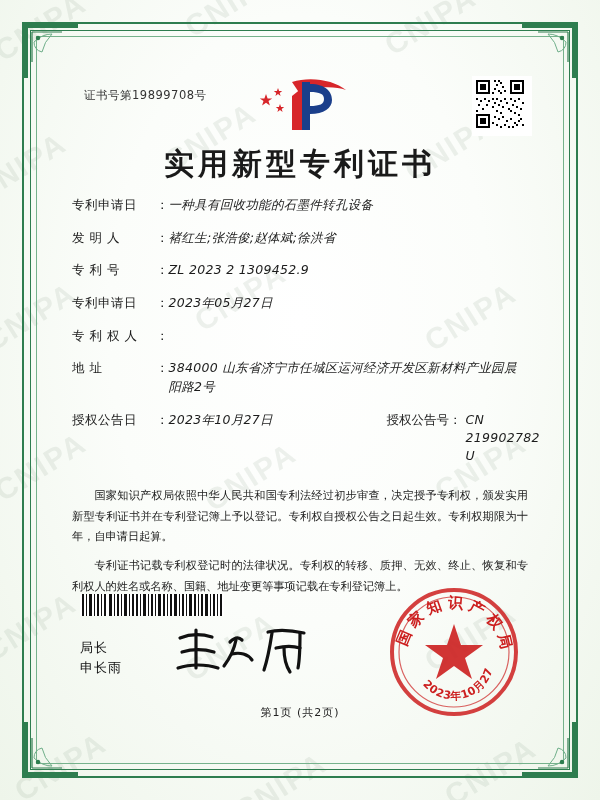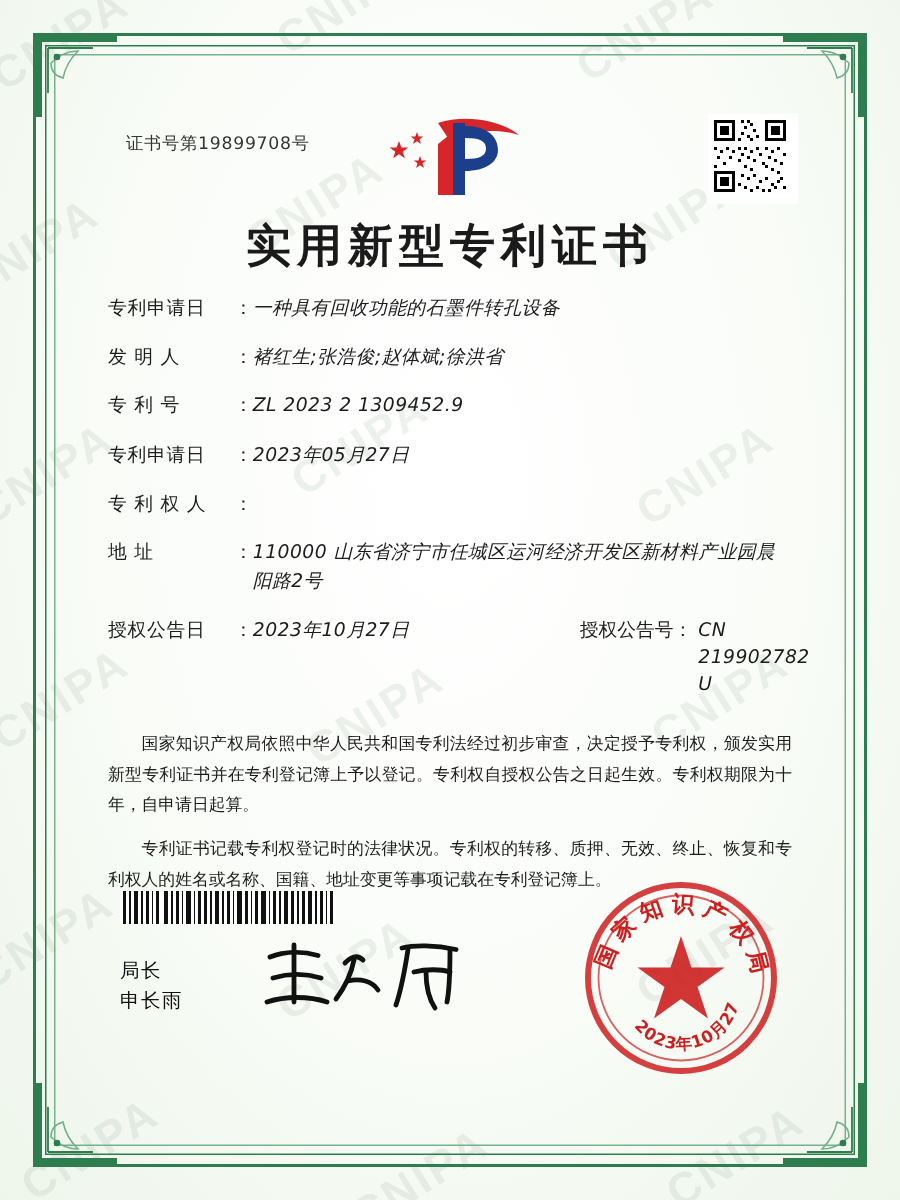--- a/index.html
+++ b/index.html
@@ -433,21 +433,21 @@
       </div>
 
       <div class="row">
         <div class="label spread">专 利 权 人</div>
         <div class="colon">：</div>
       </div>
 
       <div class="row">
         <div class="label spread">地 址</div>
         <div class="colon">：</div>
-        <div class="value wrap2">110000 山东省济宁市任城区运河经济开发区新材料产业园晨阳路2号</div>
+        <div class="value wrap2">384000 山东省济宁市任城区运河经济开发区新材料产业园晨阳路2号</div>
       </div>
 
       <div class="row split">
         <div class="label">授权公告日</div>
         <div class="colon">：</div>
         <div class="value value-left">2023年10月27日</div>
         <div class="sub-label">授权公告号：</div>
         <div class="value">CN 219902782 U</div>
       </div>
 
@@ -540,15 +540,16 @@
         </defs>
         <text font-family="DejaVu Sans, Liberation Sans, sans-serif" font-size="15" font-weight="700" fill="#cc1f1f" letter-spacing="5">
           <textPath href="#sealArc" startOffset="6%">国家知识产权局</textPath>
         </text>
         <text font-family="DejaVu Sans, Liberation Sans, sans-serif" font-size="11" font-weight="700" fill="#cc1f1f" letter-spacing="0.5">
           <textPath href="#sealArcBottom" startOffset="14%">2023年10月27日</textPath>
         </text>
       </svg>
     </div>
 
+    <div class="page-no">第1页 (共2页)</div>
   </div>
 
 </div>
 
 </body></html>

